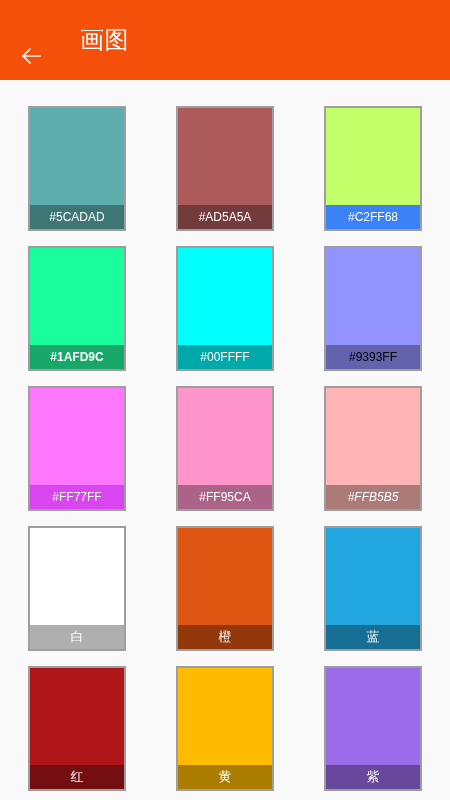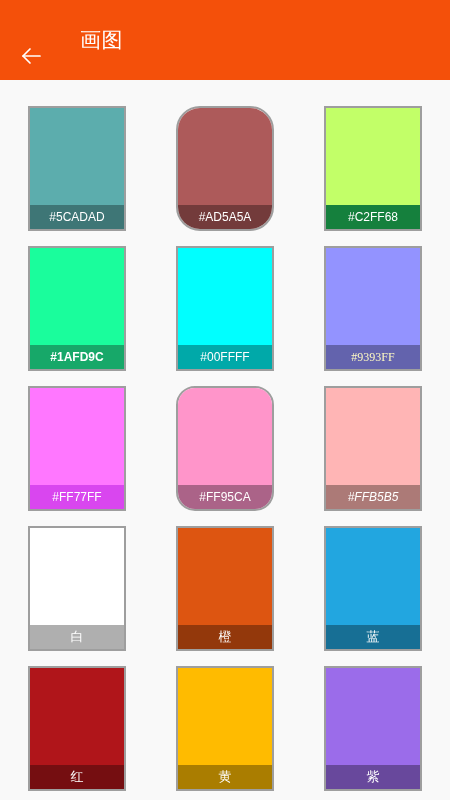--- a/index.html
+++ b/index.html
@@ -37,21 +37,21 @@
     cursor: pointer;
   }
   .back-btn svg { display: block; }
   .appbar-title {
     position: absolute;
     left: 80px;
     top: 0;
     height: 80px;
     line-height: 80px;
     color: #ffffff;
-    font-size: 21px;
+    font-size: 24px;
     letter-spacing: 0.5px;
     white-space: nowrap;
   }
 
   
   .palette {
     position: absolute;
     left: 0;
     top: 80px;
     width: 450px;
@@ -97,45 +97,45 @@
     </span>
   </div>
   <div class="appbar-title" style="color: rgb(255, 255, 255);">画图</div>
 </div>
 
 <div class="palette">
     <div class="color-tile" style="left: 28px; top: 26px; border-color: rgb(158, 158, 158);">
       <div class="tile-swatch" style="background: rgb(92, 173, 173);"></div>
       <div class="tile-label" style="background: rgb(62, 118, 118); color: rgb(255, 255, 255);">#5CADAD</div>
     </div>
-    <div class="color-tile" style="left: 176px; top: 26px; border-color: rgb(158, 158, 158); border-radius: 24px;">
+    <div class="color-tile" style="left: 176px; top: 26px; border-color: rgb(158, 158, 158);">
       <div class="tile-swatch" style="background: rgb(173, 90, 90);"></div>
       <div class="tile-label" style="background: rgb(115, 59, 59); color: rgb(255, 255, 255);">#AD5A5A</div>
     </div>
     <div class="color-tile" style="left: 324px; top: 26px; border-color: rgb(158, 158, 158);">
       <div class="tile-swatch" style="background: rgb(194, 255, 104);"></div>
-      <div class="tile-label" style="background: #15803d; color: rgb(255, 255, 255);">#C2FF68</div>
+      <div class="tile-label" style="background: #3b82f6; color: rgb(255, 255, 255);">#C2FF68</div>
     </div>
     <div class="color-tile" style="left: 28px; top: 166px; border-color: rgb(158, 158, 158);">
       <div class="tile-swatch" style="background: rgb(26, 253, 156);"></div>
       <div class="tile-label" style="background: rgb(23, 168, 105); color: rgb(255, 255, 255); font-weight: bold;">#1AFD9C</div>
     </div>
     <div class="color-tile" style="left: 176px; top: 166px; border-color: rgb(158, 158, 158);">
       <div class="tile-swatch" style="background: rgb(0, 255, 255);"></div>
       <div class="tile-label" style="background: rgb(0, 169, 169); color: rgb(255, 255, 255);">#00FFFF</div>
     </div>
     <div class="color-tile" style="left: 324px; top: 166px; border-color: rgb(158, 158, 158);">
       <div class="tile-swatch" style="background: rgb(147, 147, 255);"></div>
-      <div class="tile-label" style="background: rgb(99, 99, 173); color: #fef9c3; font-family: Liberation Serif, serif;">#9393FF</div>
+      <div class="tile-label" style="background: rgb(99, 99, 173); color: #000000;">#9393FF</div>
     </div>
     <div class="color-tile" style="left: 28px; top: 306px; border-color: rgb(158, 158, 158);">
       <div class="tile-swatch" style="background: rgb(255, 119, 255);"></div>
       <div class="tile-label" style="background: #d946ef; color: rgb(255, 255, 255);">#FF77FF</div>
     </div>
-    <div class="color-tile" style="left: 176px; top: 306px; border-color: rgb(158, 158, 158); border-radius: 19px;">
+    <div class="color-tile" style="left: 176px; top: 306px; border-color: rgb(158, 158, 158);">
       <div class="tile-swatch" style="background: rgb(255, 149, 202);"></div>
       <div class="tile-label" style="background: rgb(171, 99, 136); color: rgb(255, 255, 255);">#FF95CA</div>
     </div>
     <div class="color-tile" style="left: 324px; top: 306px; border-color: rgb(158, 158, 158); font-style: italic;">
       <div class="tile-swatch" style="background: rgb(255, 181, 181);"></div>
       <div class="tile-label" style="background: rgb(172, 122, 119); color: rgb(255, 255, 255);">#FFB5B5</div>
     </div>
     <div class="color-tile" style="left: 28px; top: 446px; border-color: rgb(158, 158, 158);">
       <div class="tile-swatch" style="background: rgb(255, 255, 255);"></div>
       <div class="tile-label cn" style="background: rgb(175, 175, 175); color: rgb(255, 255, 255);">白</div>

